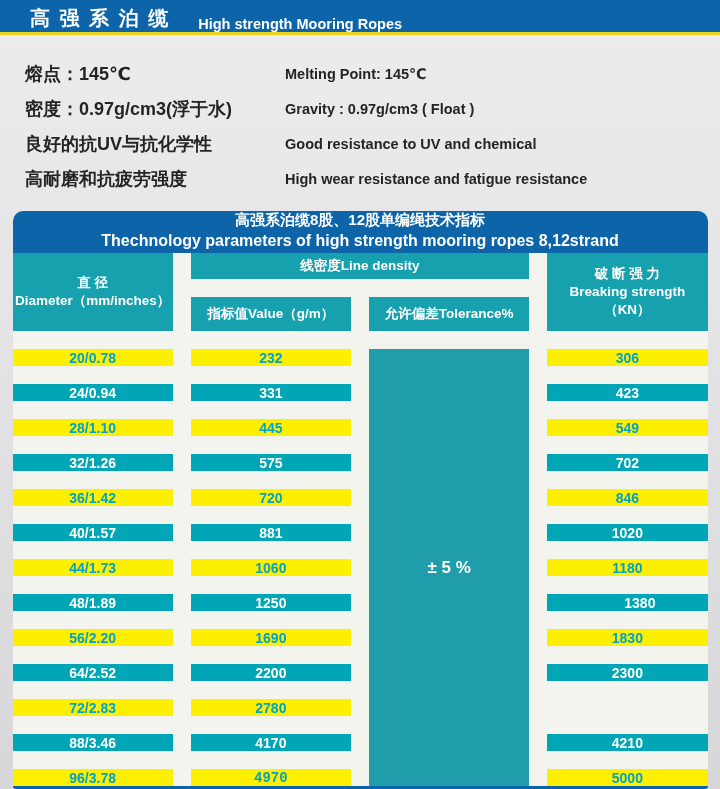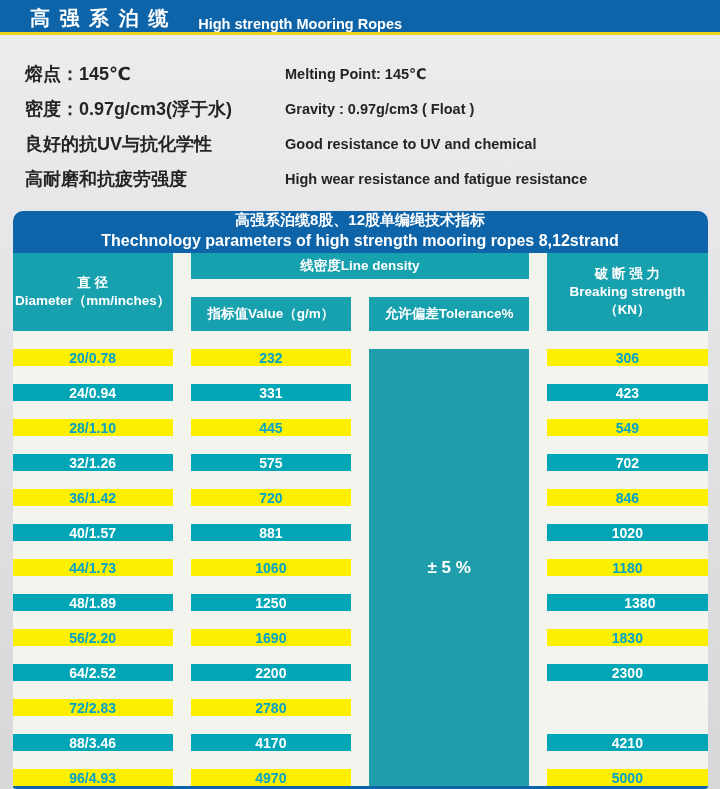--- a/index.html
+++ b/index.html
@@ -142,17 +142,17 @@
       <div class="cell yellow" style="grid-area: 11 / 2;">1690</div>
       <div class="cell yellow" style="grid-area: 11 / 4;">1830</div>
       <div class="cell teal" style="grid-area: 12 / 1;">64/2.52</div>
       <div class="cell teal" style="grid-area: 12 / 2;">2200</div>
       <div class="cell teal" style="grid-area: 12 / 4;">2300</div>
       <div class="cell yellow" style="grid-area: 13 / 1;">72/2.83</div>
       <div class="cell yellow" style="grid-area: 13 / 2;">2780</div>
       <div class="cell teal" style="grid-area: 14 / 1;">88/3.46</div>
       <div class="cell teal" style="grid-area: 14 / 2;">4170</div>
       <div class="cell teal" style="grid-area: 14 / 4;">4210</div>
-      <div class="cell yellow" style="grid-area: 15 / 1;">96/4.93</div>
-      <div class="cell yellow" style="grid-area: 15 / 2;">4970</div>
+      <div class="cell yellow" style="grid-area: 15 / 1;">96/3.78</div>
+      <div class="cell yellow" style="grid-area: 15 / 2; font-family: Liberation Mono, monospace;">4970</div>
       <div class="cell yellow" style="grid-area: 15 / 4;">5000</div>
     </div>
 </section>
 
 </body></html>

